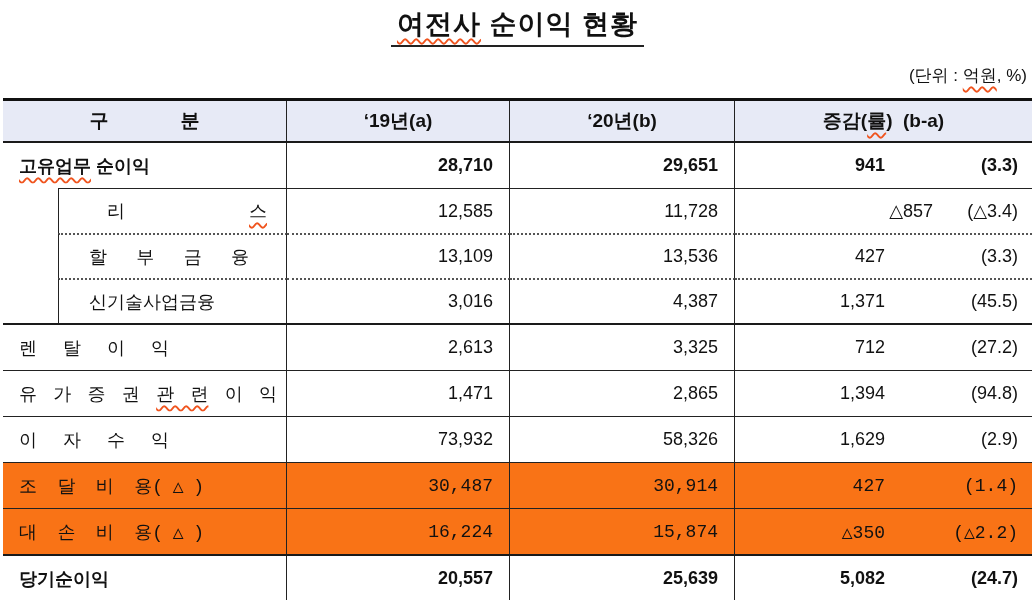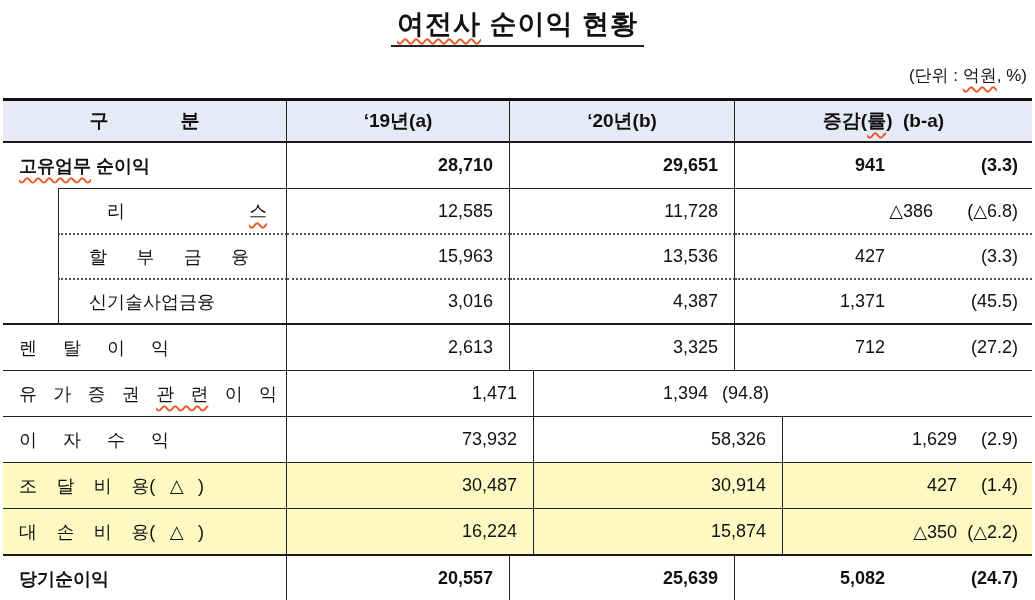--- a/index.html
+++ b/index.html
@@ -42,25 +42,25 @@
   .chg-abs{flex:0 0 150px;text-align:right;}
   .chg-rate{flex:1;text-align:right;padding-right:14px;}
   .just{display:block;text-align:justify;text-align-last:justify;}
   .w110{width:110px;}
   .w150{width:150px;}
   .w160{width:160px;}
   .w185{width:185px;}
   .w258{width:258px;}
   .pre{white-space:pre;}
   
-  .sep1{border-top:1px solid #222;gap:24px;}
+  .sep1{border-top:1px solid #222;}
   .sep2{border-top:2px solid #1a1a1a;}
   .subrow.top-solid > .cell-b{border-top:1px solid #222;padding-left:48px;}
   .subrow.top-dot  > .cell-b{border-top:2px dotted #555;}
-  .pink{background:#fef9c3;}
+  .pink{background:#f97316;font-family:Liberation Mono, monospace;}
   .boldrow .td{font-weight:700;}
 </style>
 </head>
 <body>
 
 <div class="page">
 
   <div class="title-row">
     <span class="title"><span class="sq">여전사</span><span> 순이익 현황</span></span>
   </div>
@@ -93,31 +93,31 @@
     </div>
 
     <div class="tr subrow top-solid">
       <div class="spacer"></div>
       <div class="td sublbl br cell-b">
         <span class="just w160"><span>리 </span><span class="sq">스</span></span>
       </div>
       <div class="td num br cell-b">12,585</div>
       <div class="td num br cell-b">11,728</div>
       <div class="td chg cell-b">
-        <span class="chg-abs">△386</span>
-        <span class="chg-rate">(△6.8)</span>
+        <span class="chg-abs">△857</span>
+        <span class="chg-rate">(△3.4)</span>
       </div>
     </div>
 
     <div class="tr subrow top-dot">
       <div class="spacer"></div>
       <div class="td sublbl br cell-b">
         <span class="just w160"><span>할 부 금 융</span></span>
       </div>
-      <div class="td num br cell-b">15,963</div>
+      <div class="td num br cell-b">13,109</div>
       <div class="td num br cell-b">13,536</div>
       <div class="td chg cell-b">
         <span class="chg-abs">427</span>
         <span class="chg-rate">(3.3)</span>
       </div>
     </div>
 
     <div class="tr subrow top-dot">
       <div class="spacer"></div>
       <div class="td sublbl br cell-b">
@@ -141,20 +141,21 @@
         <span class="chg-abs">712</span>
         <span class="chg-rate">(27.2)</span>
       </div>
     </div>
 
     <div class="tr sep1">
       <div class="td lblcell br">
         <span class="just w258"><span>유 가 증 권 </span><span class="sq">관 련</span><span> 이 익</span></span>
       </div>
       <div class="td num br">1,471</div>
+      <div class="td num br">2,865</div>
       <div class="td chg">
         <span class="chg-abs">1,394</span>
         <span class="chg-rate">(94.8)</span>
       </div>
     </div>
 
     <div class="tr sep1">
       <div class="td lblcell br">
         <span class="just w150"><span>이 자 수 익</span></span>
       </div>

